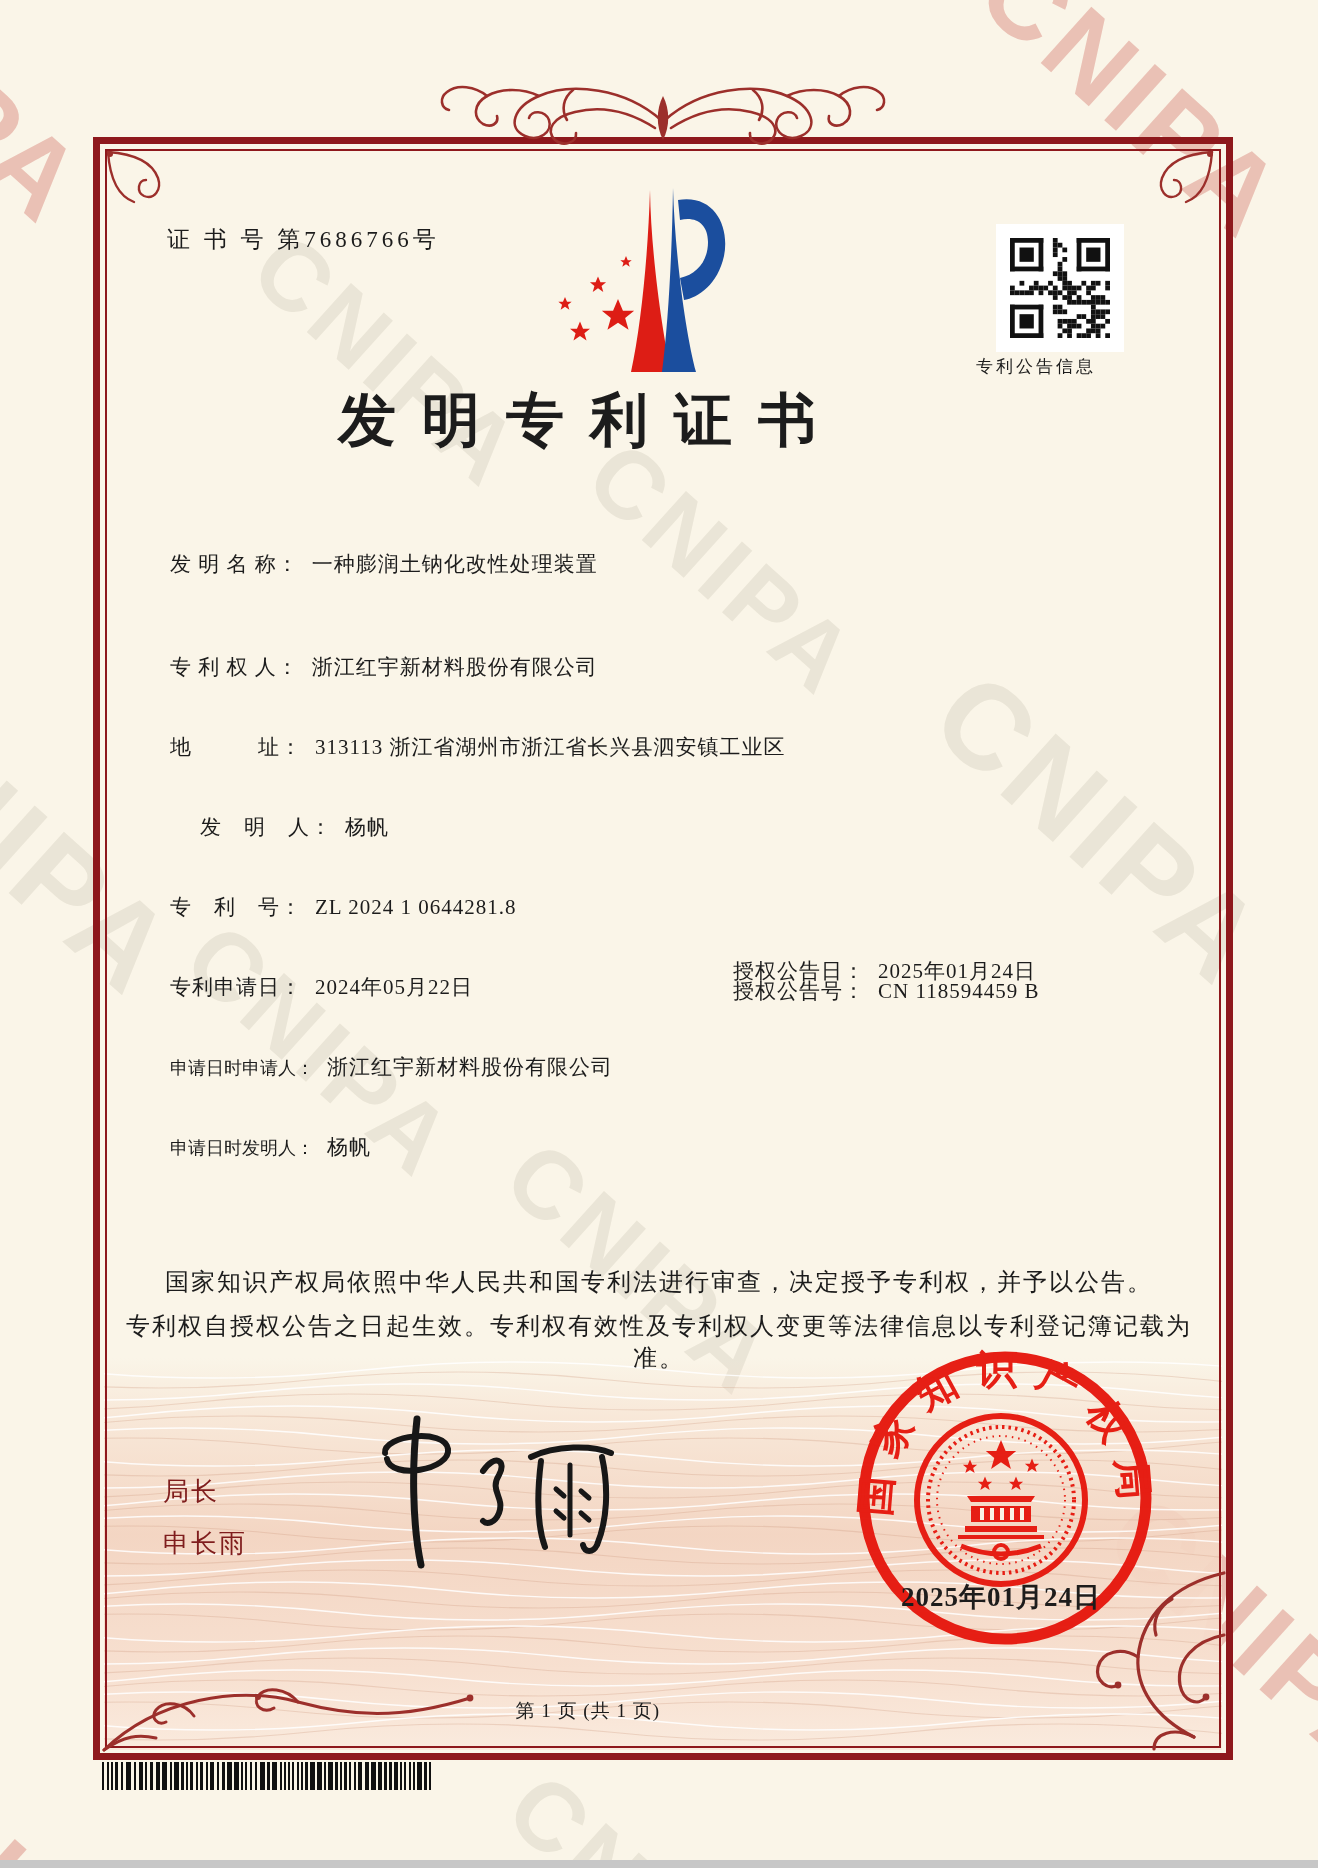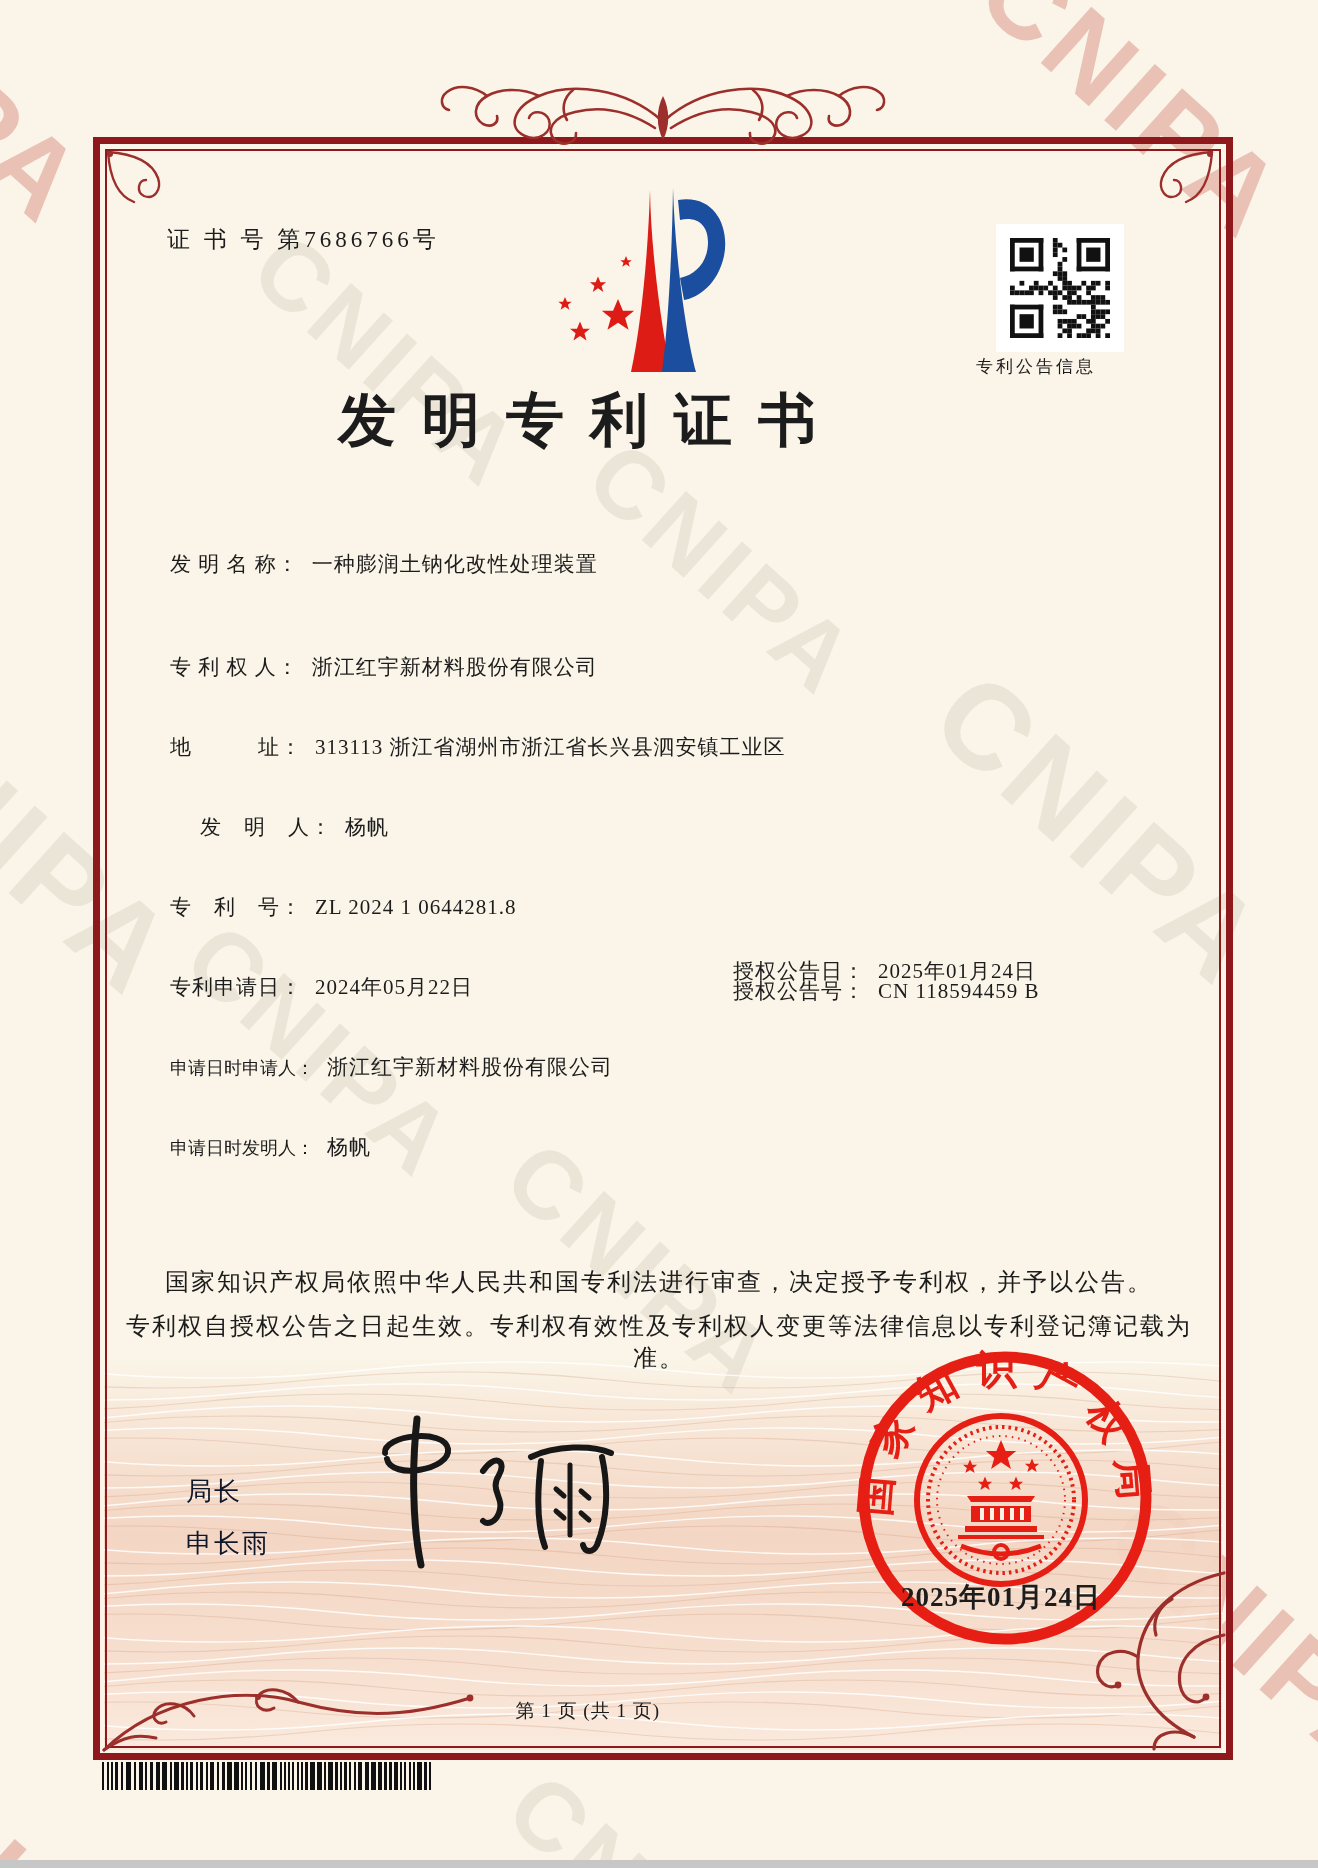--- a/index.html
+++ b/index.html
@@ -29,22 +29,22 @@
               letter-spacing:3px;z-index:5;}
   .doc-title{position:absolute;left:80px;top:382px;width:1020px;text-align:center;font-size:58px;
              font-weight:bold;letter-spacing:26px;z-index:5;}
   .row{position:absolute;left:170px;font-size:21px;line-height:30px;z-index:5;white-space:nowrap;}
   .row .flabel{letter-spacing:1px;}
   .row .flabel.condensed{font-size:18px;letter-spacing:0;}
   .row .fvalue{margin-left:13px;letter-spacing:1px;}
   .row.rcol{left:733px;}
   .stmt{position:absolute;left:104px;width:1110px;text-align:center;font-size:24px;letter-spacing:2px;
         z-index:5;}
-  .signer{position:absolute;left:186px;font-family:"Liberation Sans","DejaVu Sans",sans-serif;
-          font-size:26px;letter-spacing:2px;z-index:5;color:#0f172a;}
+  .signer{position:absolute;left:163px;font-family:"Liberation Sans","DejaVu Sans",sans-serif;
+          font-size:26px;letter-spacing:2px;z-index:5;color:#7f1d1d;}
   .sig{position:absolute;left:355px;top:1413px;z-index:5;}
   .seal{position:absolute;left:855px;top:1348px;z-index:6;opacity:0.96;}
   .seal-arc{font-size:40px;font-weight:bold;letter-spacing:17px;font-family:"Liberation Serif",serif;}
   .seal-date{font-size:27px;font-weight:bold;letter-spacing:1px;fill:#151515;
              font-family:"Liberation Serif",serif;}
   .page-num{position:absolute;left:420px;top:1698px;width:240px;text-align:right;font-size:19px;
             letter-spacing:1px;z-index:5;}
   .barcode{position:absolute;left:100px;top:1762px;z-index:5;}
   .bottom-strip{position:absolute;left:0;top:1860px;width:1318px;height:8px;background:#c7c7c7;z-index:7;}
 </style>

